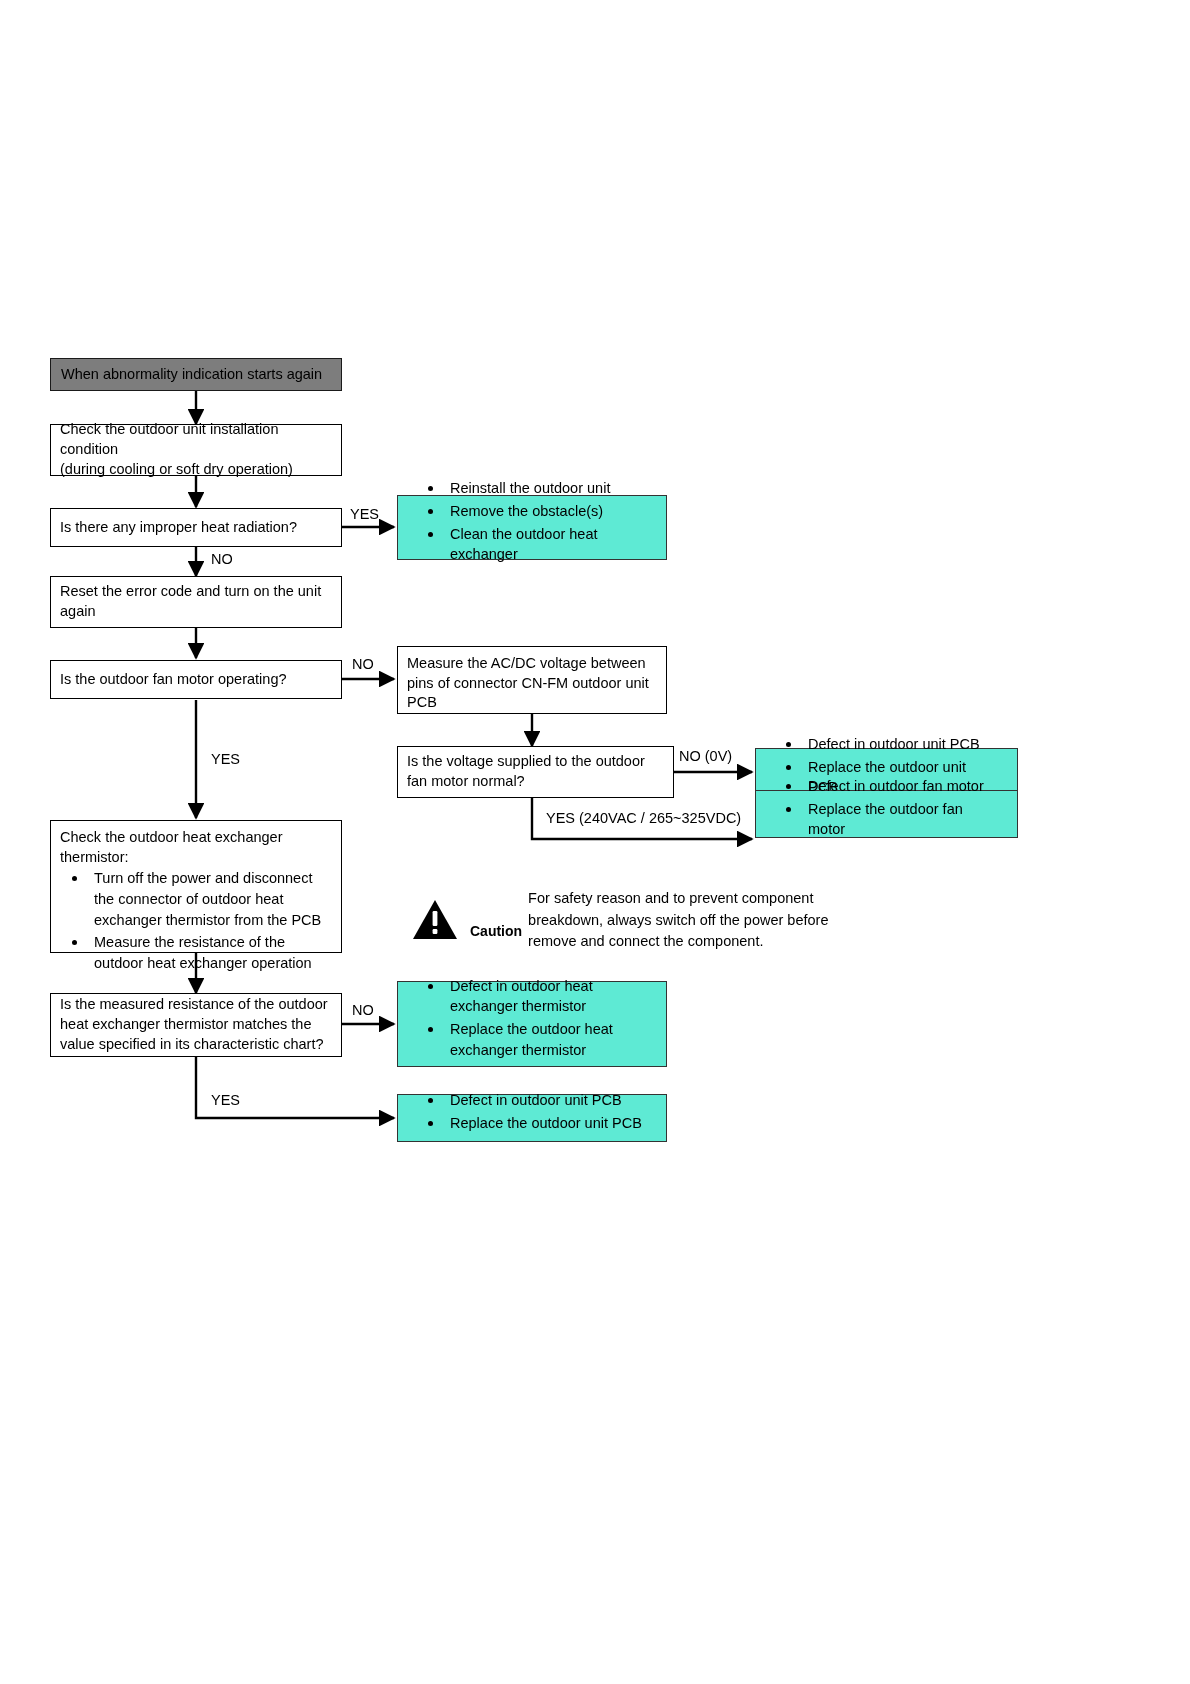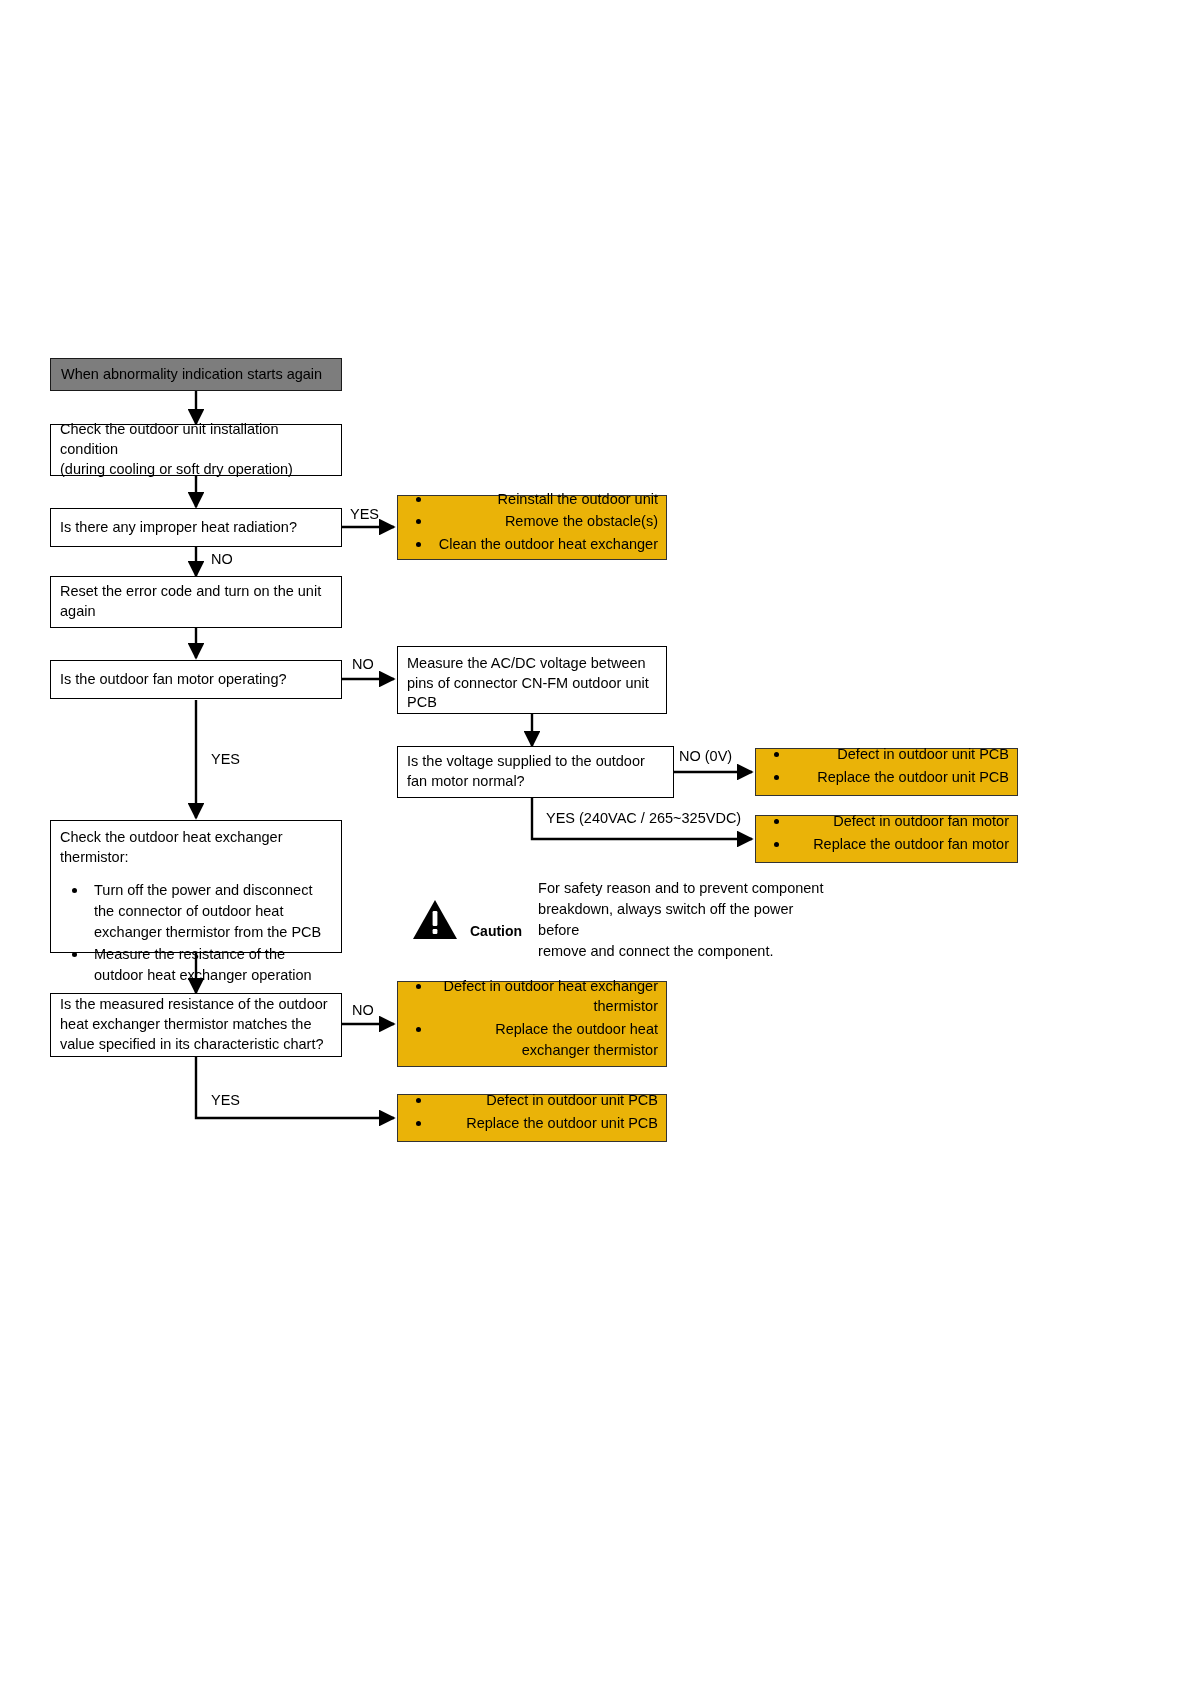--- a/index.html
+++ b/index.html
@@ -49,27 +49,26 @@
     display: flex;
     flex-direction: column;
     justify-content: center;
   }
   .proc-box.vtop {
     justify-content: flex-start;
   }
 
   
   .result-box {
-    background: #eab308;
+    background: #5eead4;
     border: 1px solid #333333;
-    padding: 7px 8px;
+    padding: 7px 20px;
     display: flex;
     flex-direction: column;
     justify-content: center;
-    text-align: right;
   }
 
   ul.bullets {
     list-style: none;
     margin: 0;
     padding: 0;
   }
   ul.bullets > li {
     position: relative;
     padding-left: 32px;
@@ -122,21 +121,20 @@
   }
   .caution-word {
     font-size: 14px;
     font-weight: bold;
     margin-left: 12px;
     margin-bottom: 2px;
   }
   .caution-text {
     font-size: 14.5px;
     line-height: 1.45;
-    margin-left: 10px;
   }
 
   svg.lines {
     position: absolute;
     left: 0;
     top: 0;
     width: 1190px;
     height: 1684px;
     pointer-events: none;
   }
@@ -221,28 +219,28 @@
     <div>fan motor normal?</div>
   </div>
 
   <div class="node result-box" style="left:755px; top:748px; width:263px; height:48px;">
     <ul class="bullets">
       <li>Defect in outdoor unit PCB</li>
       <li>Replace the outdoor unit PCB</li>
     </ul>
   </div>
 
-  <div class="node result-box" style="left:755px; top:815px; width:263px; height:48px;">
+  <div class="node result-box" style="left:755px; top:790px; width:263px; height:48px;">
     <ul class="bullets">
       <li>Defect in outdoor fan motor</li>
       <li>Replace the outdoor fan motor</li>
     </ul>
   </div>
 
-  <div class="node proc-box vtop" style="left:50px; top:820px; width:292px; height:133px;gap:12px;">
+  <div class="node proc-box vtop" style="left:50px; top:820px; width:292px; height:133px;">
     <div class="box-head">Check the outdoor heat exchanger thermistor:</div>
     <ul class="bullets indent">
       <li>Turn off the power and disconnect the connector of outdoor heat exchanger thermistor from the PCB</li>
       <li>Measure the resistance of the outdoor heat exchanger operation</li>
     </ul>
   </div>
 
   <div class="caution" style="left:412px; top:890px; width:420px; height:60px;">
     <div class="caution-mark">
       <svg width="46" height="42" viewBox="0 0 46 42" xmlns="http://www.w3.org/2000/svg" aria-hidden="true">

